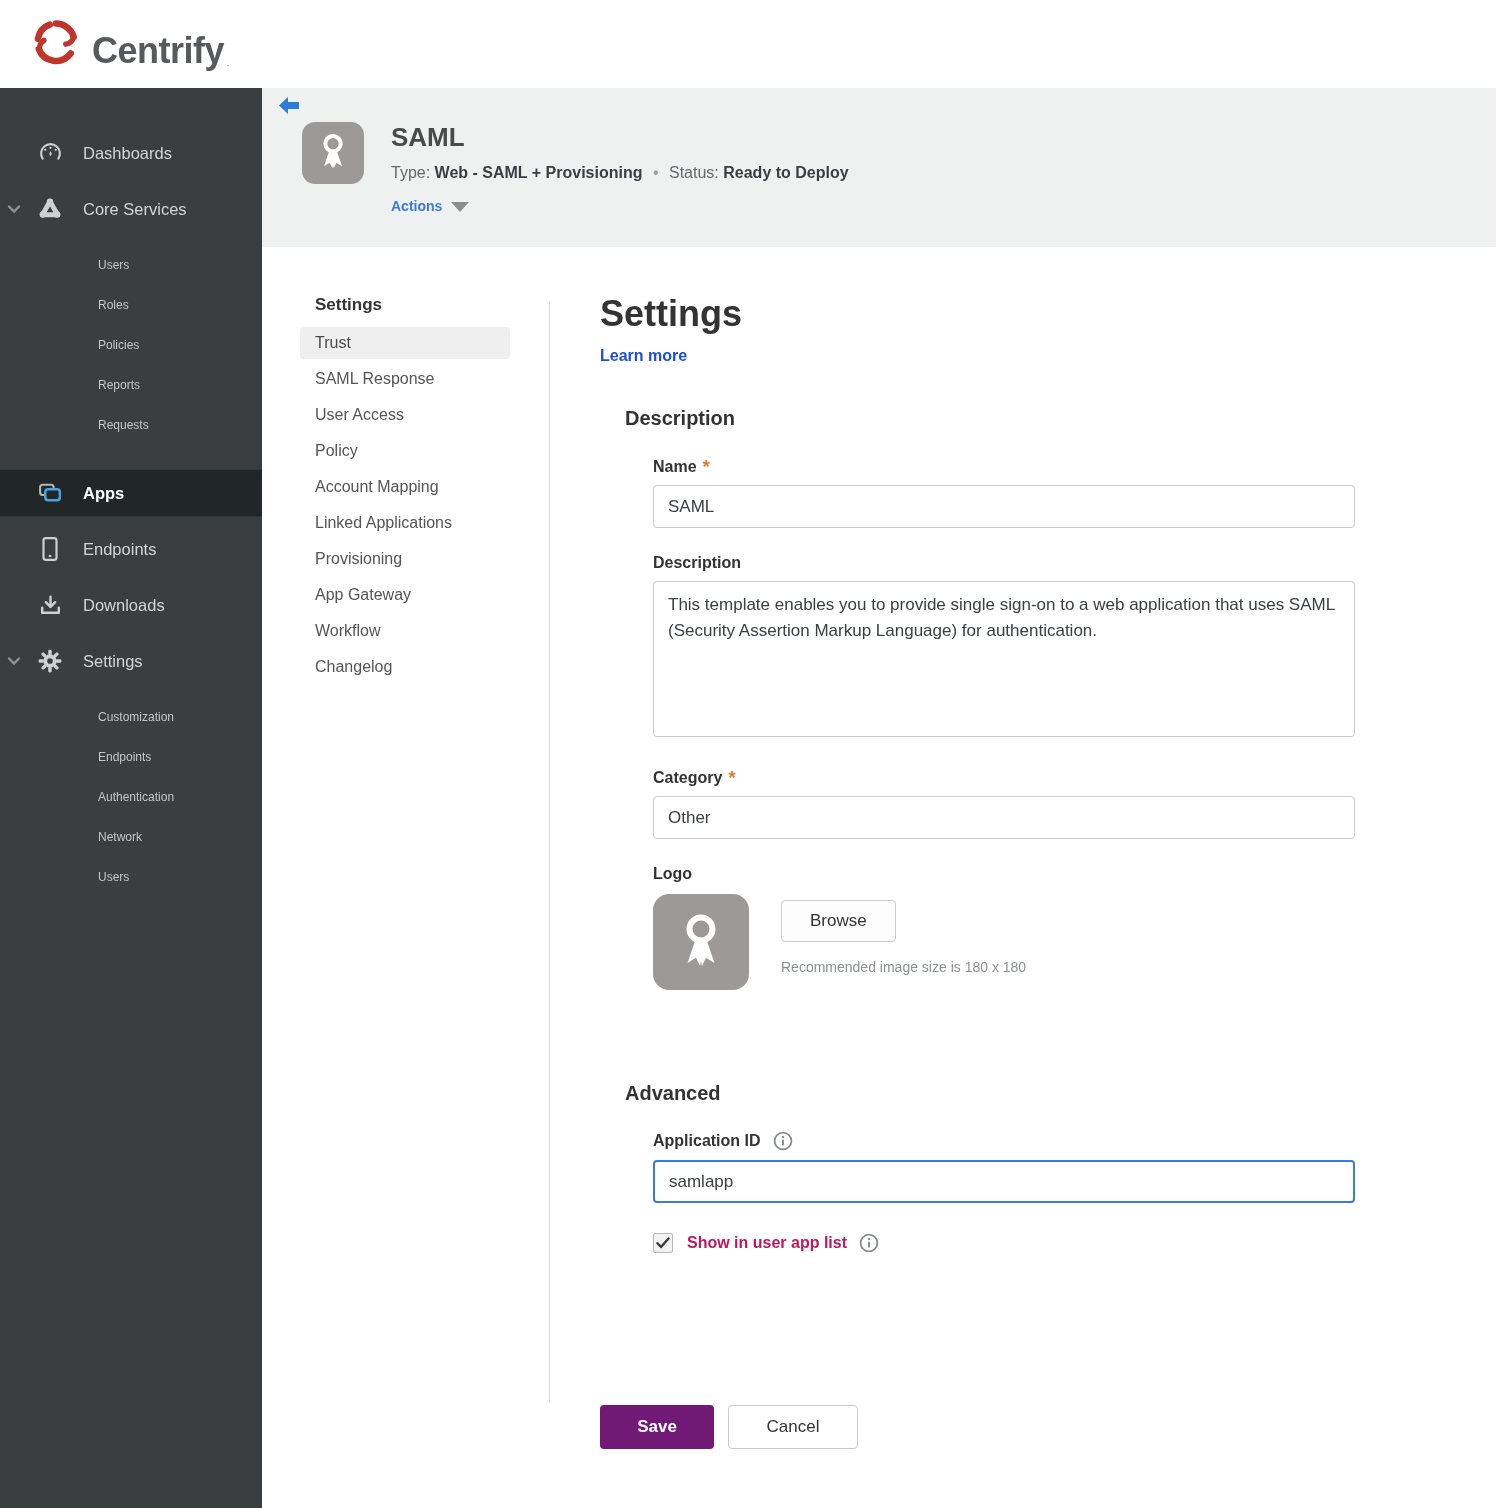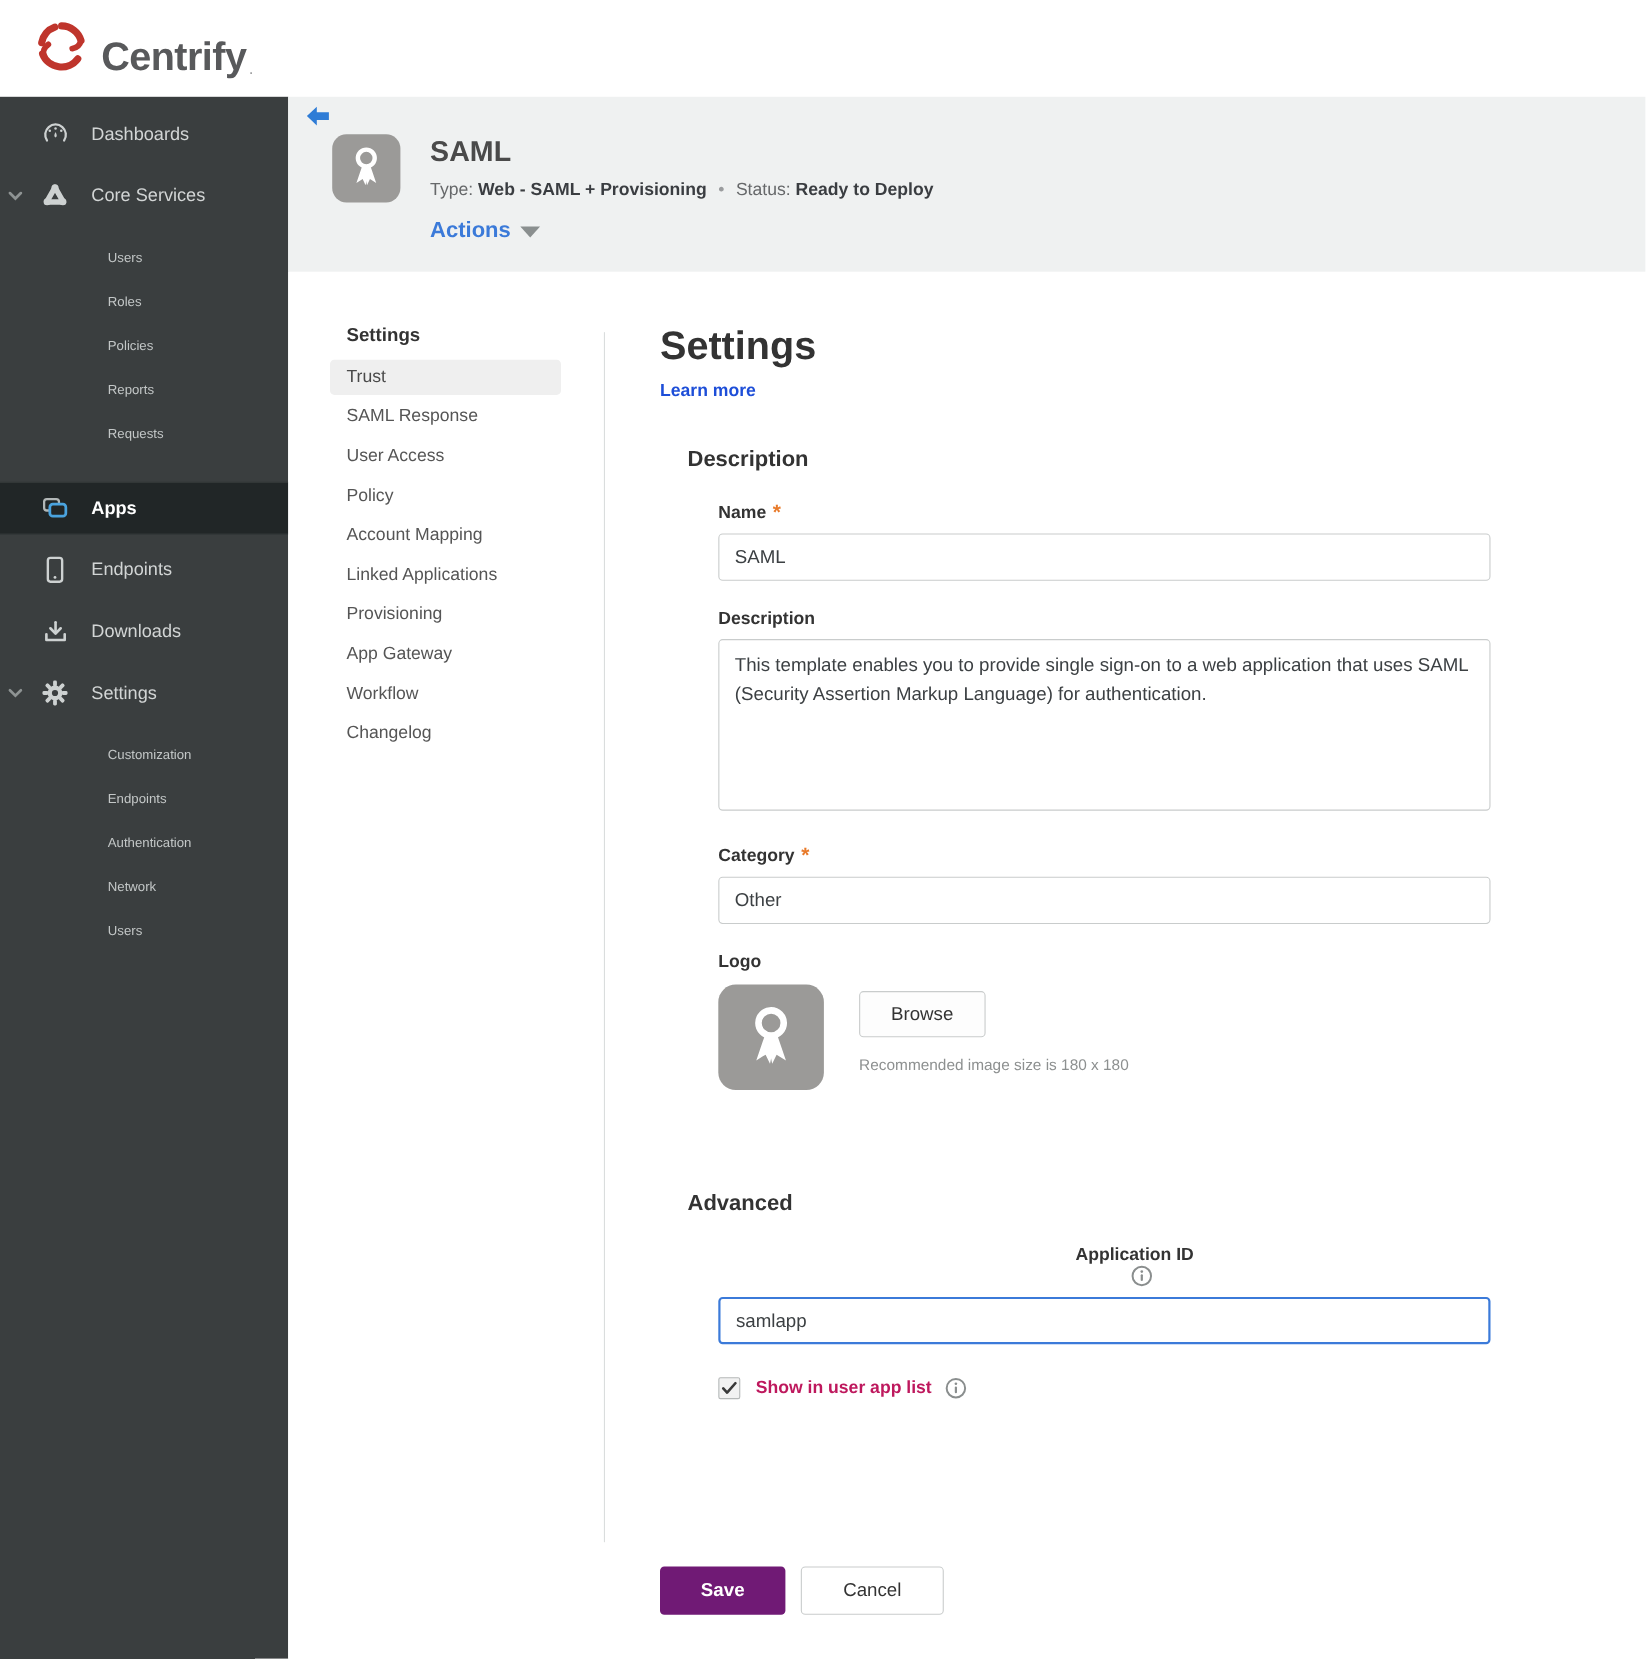--- a/index.html
+++ b/index.html
@@ -9,21 +9,21 @@
   
   .topbar { height:88px; background:#fff; display:flex; align-items:center; padding-left:30px; }
   .brand { display:flex; align-items:flex-end; }
   .brand-text { font-size:36px; font-weight:600; color:#58595b; margin-left:10px; letter-spacing:-0.5px; }
   .brand-mark { font-size:13px; color:#8a8b8d; margin-left:2px; margin-top:6px; }
 
   
   .shell { display:flex; height:1420px; }
 
   
-  .sidebar { width:262px; flex-shrink:0; background:#3a3e3f; padding-top:10px; overflow:hidden; }
+  .sidebar { width:262px; flex-shrink:0; background:#3a3e3f; padding-top:41px; overflow:hidden; }
   .nav-top { height:48px; display:flex; align-items:center; padding-left:36px; position:relative; margin-bottom:8px; cursor:pointer; }
   .si-icon { width:28px; display:flex; justify-content:center; align-items:center; }
   .si-label { margin-left:19px; font-size:16.5px; color:#d2d5d5; }
   .nav-sub { height:40px; display:flex; align-items:center; padding-left:98px; font-size:12px; color:#c3c7c7; cursor:pointer; }
   .sub-group { padding:4px 0 8px 0; }
   .group-chevron { position:absolute; left:7px; top:50%; transform:translateY(-50%); display:flex; }
   .nav-top.selected { background:#212627; margin-top:16px;
     border-top:1px solid rgba(255,255,255,0.08); border-bottom:1px solid rgba(255,255,255,0.08); }
   .nav-top.selected .si-label { color:#ffffff; font-weight:700; }
 
@@ -34,21 +34,21 @@
   .header-row { display:flex; padding:34px 0 0 40px; }
   .app-icon { width:62px; height:62px; border-radius:13px; background:#9b9a98;
     display:flex; align-items:center; justify-content:center; flex-shrink:0; }
   .title-block { margin-left:27px; }
   .app-title { font-size:26px; font-weight:700; color:#4a4a4a; margin:0 0 11px; }
   .meta-line { font-size:16px; color:#66686a; }
   .meta-line b { color:#3a3d41; }
   .meta-sep { color:#9a9c9e; margin:0 6px; }
   .status-val { color:#a41e22; font-weight:700; }
   .actions-row { display:flex; align-items:center; margin-top:16px; cursor:pointer; }
-  .actions-label { font-size:20px; font-weight:700; color:#3b7ad9; }
+  .actions-label { font-size:14px; font-weight:700; color:#3b7ad9; }
   .tri-down { width:0; height:0; border-left:9px solid transparent; border-right:9px solid transparent;
     border-top:10px solid #8a8f8f; margin-left:9px; margin-top:2px; }
 
   
   .content { display:flex; background:#fff; flex:1; }
   .subnav { width:287px; flex-shrink:0; padding:48px 0 0 38px; }
   .subnav-header { font-size:17px; font-weight:700; color:#333; padding-left:15px; margin-bottom:12px; }
   .subnav-item { height:32px; line-height:32px; padding-left:15px; margin-bottom:4px; width:210px;
     font-size:16px; color:#555; border-radius:4px; cursor:pointer; }
   .subnav-item.selected { background:#efefef; color:#4a4a4a; }
@@ -315,21 +315,21 @@
                 <div class="logo-hint">Recommended image size is 180 x 180</div>
               </div>
             </div>
           </div>
         </div>
 
         <h3 class="section-h sec-adv">Advanced</h3>
 
         <div class="fields">
           <div class="field">
-            <div class="label-row" style="margin-bottom:9px;flex-direction:column;">
+            <div class="label-row" style="margin-bottom:9px;">
               <span class="f-label" style="margin-bottom:0;">Application ID</span>
               <span class="info-icon">
                 <svg width="20" height="20" viewBox="0 0 20 20">
                   <circle cx="10" cy="10" r="8.4" fill="none" stroke="#8a8e8e" stroke-width="1.8"></circle>
                   <circle cx="10" cy="6" r="1.2" fill="#8a8e8e"></circle>
                   <rect x="9" y="8.4" width="2" height="6.2" rx="1" fill="#8a8e8e"></rect>
                 </svg>
               </span>
             </div>
             <input class="txt-input focused" type="text" value="samlapp" style="">

